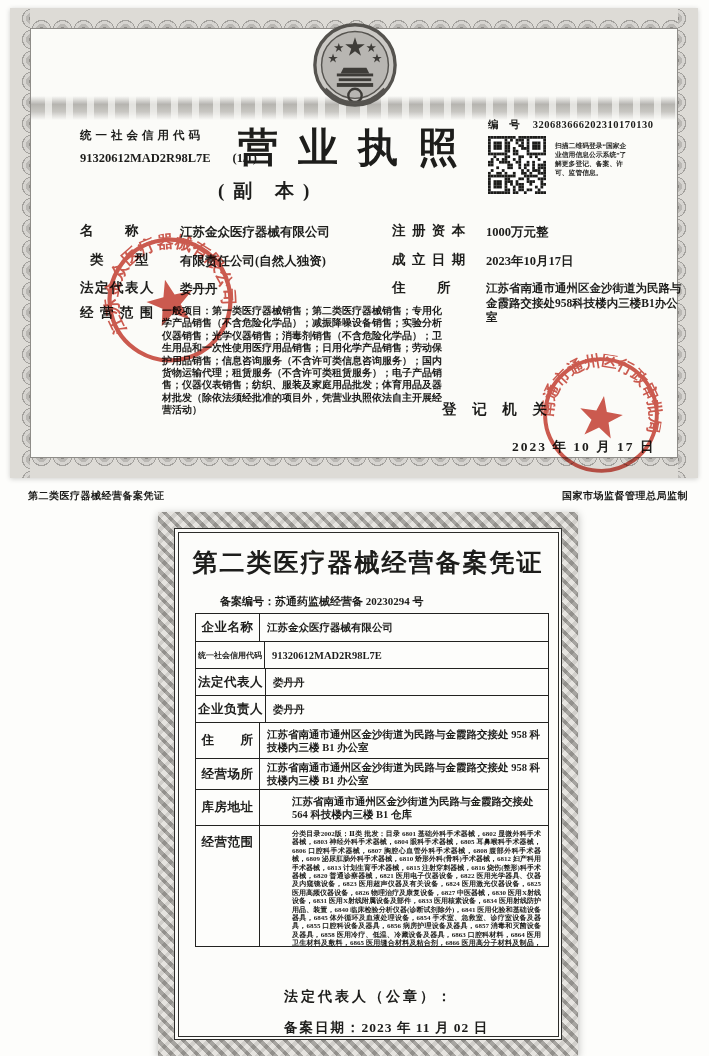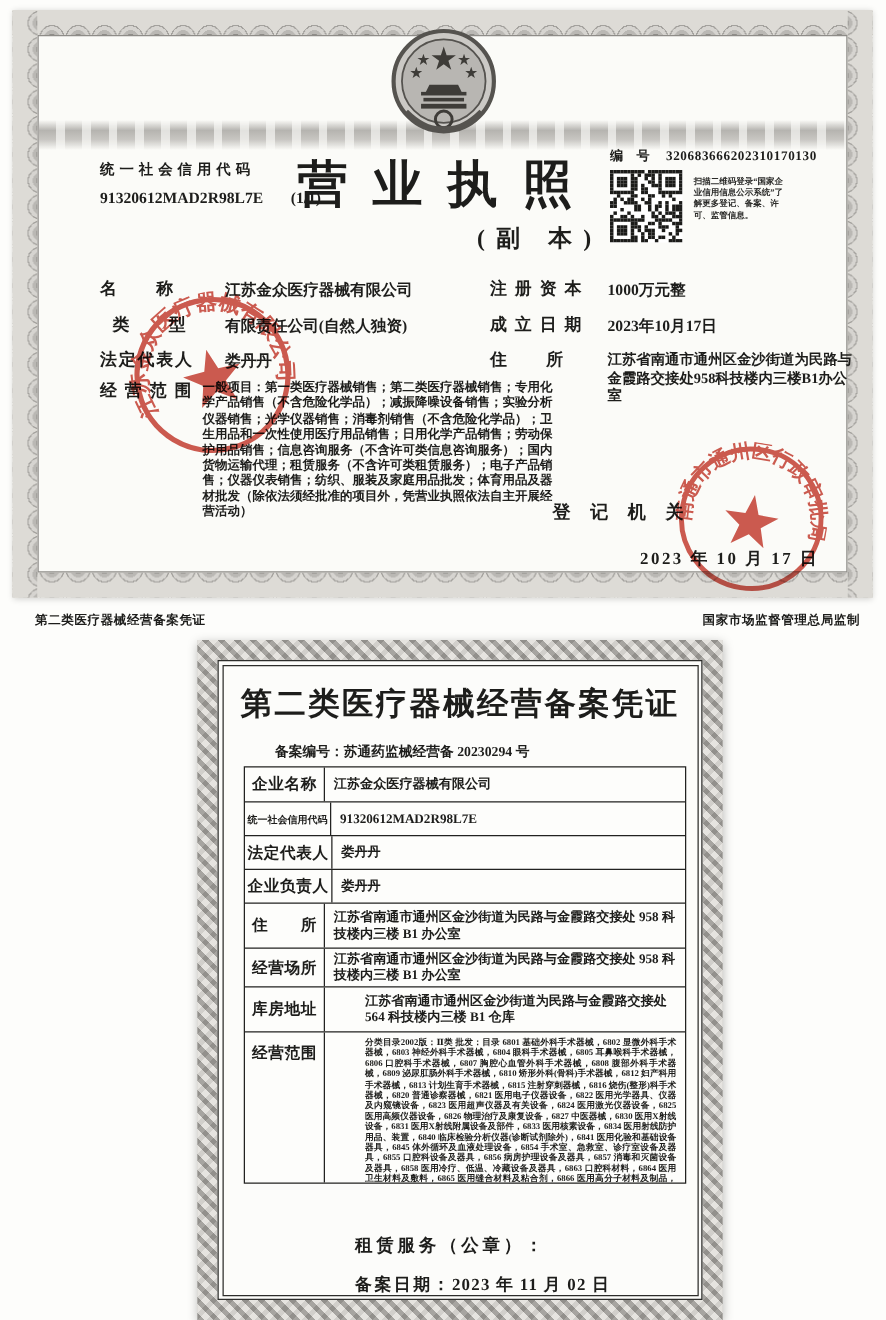--- a/index.html
+++ b/index.html
@@ -29,21 +29,21 @@
             mask-image:repeating-linear-gradient(90deg,#000 0 14px,rgba(0,0,0,.35) 14px 21px); }
   .emblem { left:302px; top:12px; width:86px; height:96px; z-index:2; }
 
   .credit { left:70px; top:120px; }
   .credit .lab { font-size:11.5px; font-weight:bold; letter-spacing:4px; }
   .credit .code { font-size:12.5px; font-weight:600; margin-top:8px; font-family:"Liberation Serif",serif; }
   .credit .pg { margin-left:22px; }
 
   .title { left:208px; width:264px; top:112px; text-align:left; font-size:40px; font-weight:900;
     letter-spacing:20px; text-indent:20px; white-space:nowrap; }
-  .subtitle { left:208px; width:264px; top:170px; text-align:right; font-size:19px; font-weight:600; letter-spacing:9px; }
+  .subtitle { left:208px; width:264px; top:170px; text-align:left; font-size:19px; font-weight:600; letter-spacing:9px; }
 
   .serial { left:478px; top:110px; font-size:10.5px; font-weight:bold; letter-spacing:.5px; }
   .serial .s-lab { letter-spacing:4px; margin-right:6px; }
   .qr { left:478px; top:128px; width:58px; height:58px; background:#fff; }
   .qr svg { width:100%; height:100%; display:block; }
   .qr-caption { left:545px; top:133px; width:74px; font-size:6.8px; line-height:9px; font-weight:bold; color:#2a2a28; }
 
   .f-label { font-size:13.5px; font-weight:bold; letter-spacing:1.5px; white-space:pre; }
   .f-value { font-size:12.5px; font-weight:600; }
   .row-name-l  { left:70px; top:214px; } .row-name-v  { left:170px; top:216px; }
@@ -471,18 +471,18 @@
     </div>
     <div class="trow trow-scope">
       <div class="tlabel">经营范围</div>
       <div class="tval">
         <p>分类目录2002版：Ⅱ类 批发：目录 6801 基础外科手术器械，6802 显微外科手术器械，6803 神经外科手术器械，6804 眼科手术器械，6805 耳鼻喉科手术器械，6806 口腔科手术器械，6807 胸腔心血管外科手术器械，6808 腹部外科手术器械，6809 泌尿肛肠外科手术器械，6810 矫形外科(骨科)手术器械，6812 妇产科用手术器械，6813 计划生育手术器械，6815 注射穿刺器械，6816 烧伤(整形)科手术器械，6820 普通诊察器械，6821 医用电子仪器设备，6822 医用光学器具、仪器及内窥镜设备，6823 医用超声仪器及有关设备，6824 医用激光仪器设备，6825 医用高频仪器设备，6826 物理治疗及康复设备，6827 中医器械，6830 医用X射线设备，6831 医用X射线附属设备及部件，6833 医用核素设备，6834 医用射线防护用品、装置，6840 临床检验分析仪器(诊断试剂除外)，6841 医用化验和基础设备器具，6845 体外循环及血液处理设备，6854 手术室、急救室、诊疗室设备及器具，6855 口腔科设备及器具，6856 病房护理设备及器具，6857 消毒和灭菌设备及器具，6858 医用冷疗、低温、冷藏设备及器具，6863 口腔科材料，6864 医用卫生材料及敷料，6865 医用缝合材料及粘合剂，6866 医用高分子材料及制品，6870 软件。</p>
         <p>分类目录2017版：Ⅱ类 批发：目类 01 有源手术器械，02 无源手术器械，03 神经和心血管手术器械，04 骨科手术器械，05 放射治疗器械，06 医用成像器械，07 医用诊察和监护器械，08 呼吸、麻醉和急救器械，09 物理治疗器械，10 输血、透析和体外循环器械，11 医疗器械消毒灭菌器械，14 注输、护理和防护器械，15 患者承载器械，16 眼科器械，17 口腔科器械，18 妇产科、辅助生殖和避孕器械，19 医用康复器械，20 中医器械，21 医用软件，22 临床检验器械（以上不含植入、介入类医疗器械）</p>
       </div>
     </div>
   </div>
 
-  <div class="abs d2-dept">租赁服务（公章）：</div>
+  <div class="abs d2-dept">法定代表人（公章）：</div>
   <div class="abs d2-date">
     <span class="dl">备案日期：</span><span class="dv">2023 年 11 月 02 日</span>
   </div>
 
 </section>
 
 </body></html>

